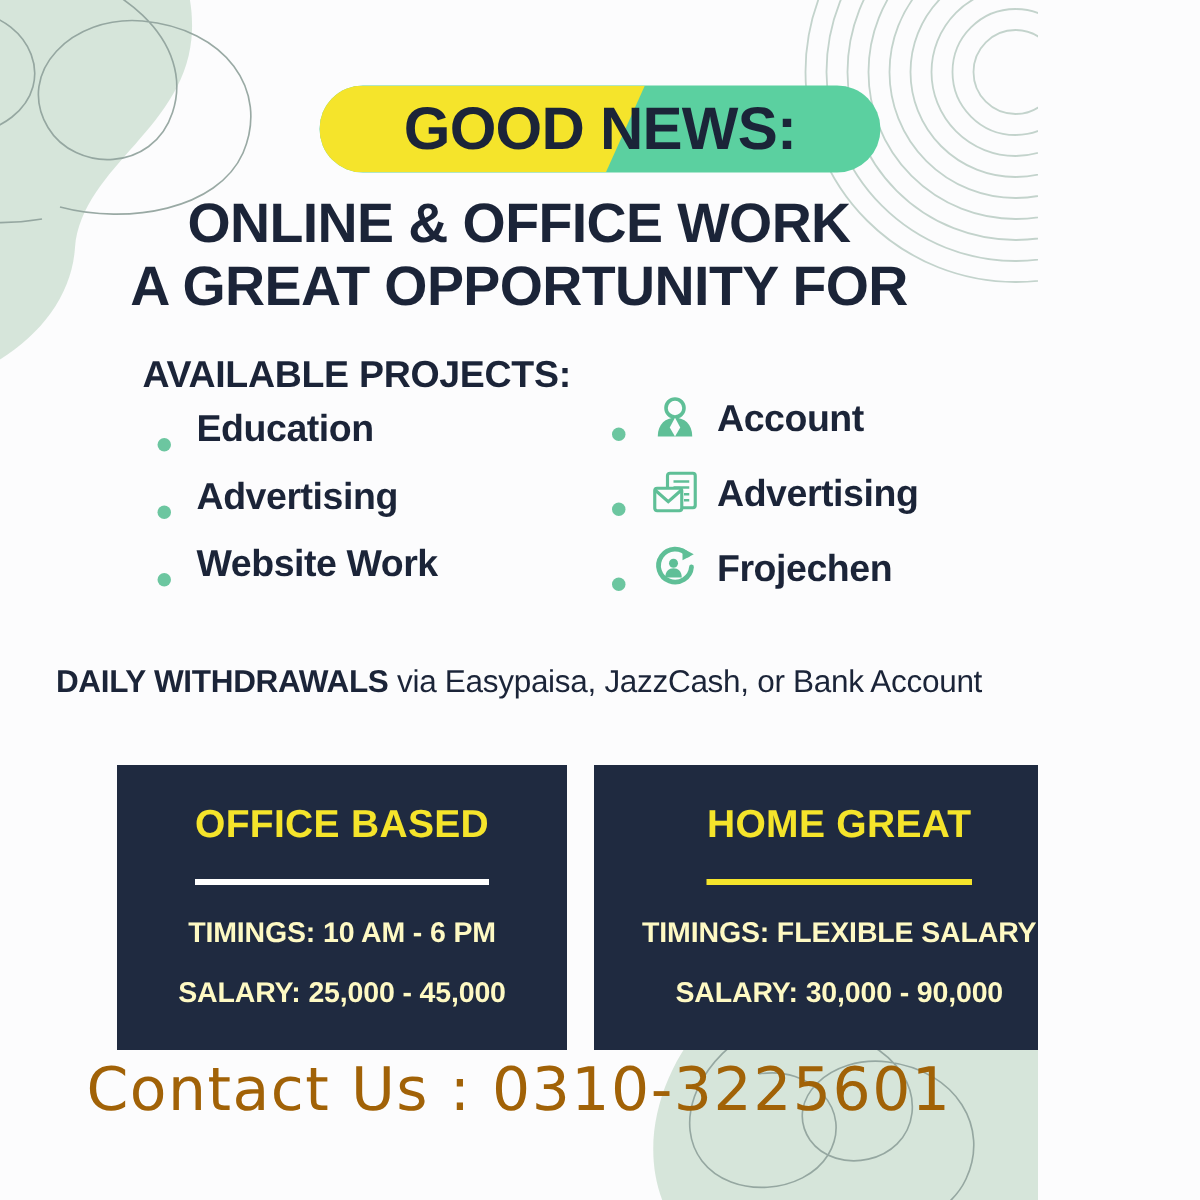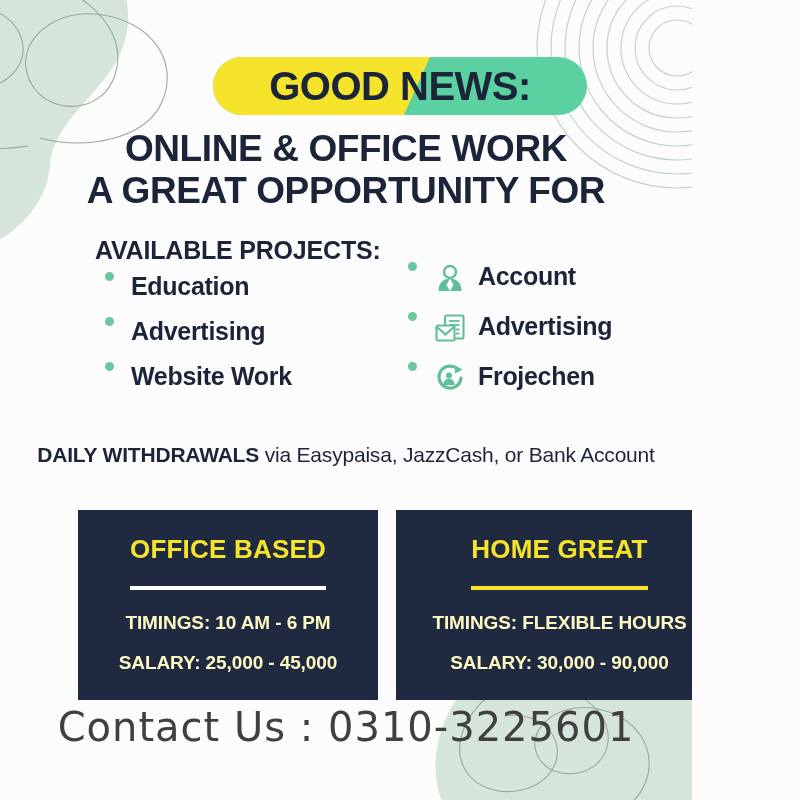--- a/index.html
+++ b/index.html
@@ -66,21 +66,21 @@
   }
   .col-left{
     position:absolute;left:105px;top:272px;
     width:300px;
   }
   .col-right{
     position:absolute;left:408px;top:262px;
     width:320px;
   }
   .li{
-    display:flex;align-items:flex-start;
+    display:flex;align-items:flex-end;
     margin-bottom:16px;
     font-size:25px;font-weight:bold;color:#1B2438;
     letter-spacing:-0.3px;
   }
   .col-right .li{margin-bottom:18px;}
   .bullet{
     width:9px;height:9px;border-radius:50%;
     background:#6CC6A0;
     flex:0 0 auto;margin-right:17px;
   }
@@ -124,21 +124,21 @@
     margin-top:22px;
     font-size:19px;font-weight:bold;color:#fef9c3;
     letter-spacing:-0.1px;
   }
   .card-line.second{margin-top:18px;}
 
   
   .contact{
     position:absolute;left:0;right:0;top:704px;
     text-align:center;
-    color:#404040;
+    color:#a16207;
     font-size:40px;
     font-family:"DejaVu Sans", sans-serif;
     font-weight:400;
     letter-spacing:1px;
   }
 </style>
 </head>
 <body>
 
 <div id="poster">
@@ -250,19 +250,19 @@
   </div>
 
   <div class="card" id="card-office">
     <div class="card-title">OFFICE BASED</div>
     <div class="card-line">TIMINGS: 10 AM - 6 PM</div>
     <div class="card-line second">SALARY: 25,000 - 45,000</div>
   </div>
 
   <div class="card" id="card-home">
     <div class="card-title">HOME GREAT</div>
-    <div class="card-line">TIMINGS: FLEXIBLE HOURS</div>
+    <div class="card-line">TIMINGS: FLEXIBLE SALARY</div>
     <div class="card-line second">SALARY:  30,000 - 90,000</div>
   </div>
 
   <div class="contact">Contact Us :  0310-3225601</div>
 
 </div>
 
 </body></html>

